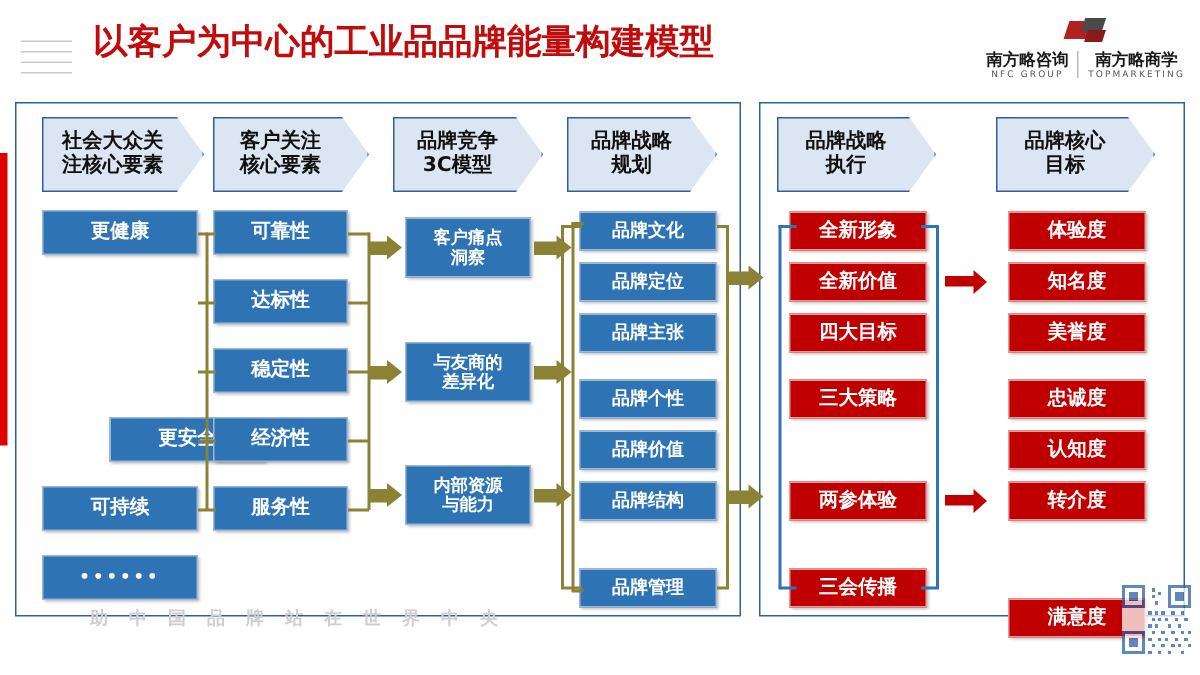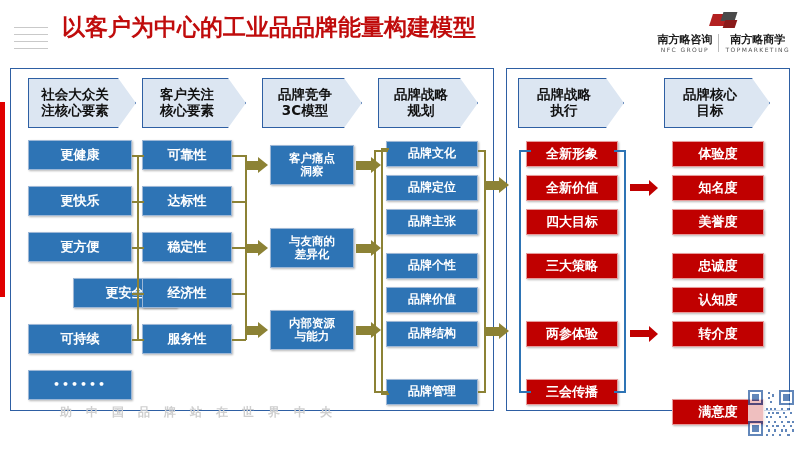--- a/index.html
+++ b/index.html
@@ -150,22 +150,20 @@
     <span><span>品牌战略</span><br><span>规划</span></span>
   </div>
   <div class="chev" style="left:518px; top:78px; width:106px;">
     <span><span>品牌战略</span><br><span>执行</span></span>
   </div>
   <div class="chev" style="left:664px; top:78px; width:106px;">
     <span><span>品牌核心</span><br><span>目标</span></span>
   </div>
 
   <div class="node blue" style="left:28px; top:140px; width:104px; height:30px;">更健康</div>
-  <div class="node blue" style="left:28px; top:186px; width:104px; height:30px;">更快乐</div>
-  <div class="node blue" style="left:28px; top:232px; width:104px; height:30px;">更方便</div>
   <div class="node blue" style="left:28px; top:278px; width:104px; height:30px;margin-left:45px;">更安全</div>
   <div class="node blue" style="left:28px; top:324px; width:104px; height:30px;">可持续</div>
   <div class="node dots" style="left:28px; top:370px; width:104px; height:30px;">••••••</div>
 
   <div class="node blue" style="left:142px; top:140px; width:90px; height:30px;">可靠性</div>
   <div class="node blue" style="left:142px; top:186px; width:90px; height:30px;">达标性</div>
   <div class="node blue" style="left:142px; top:232px; width:90px; height:30px;">稳定性</div>
   <div class="node blue" style="left:142px; top:278px; width:90px; height:30px;">经济性</div>
   <div class="node blue" style="left:142px; top:324px; width:90px; height:30px;">服务性</div>
 

